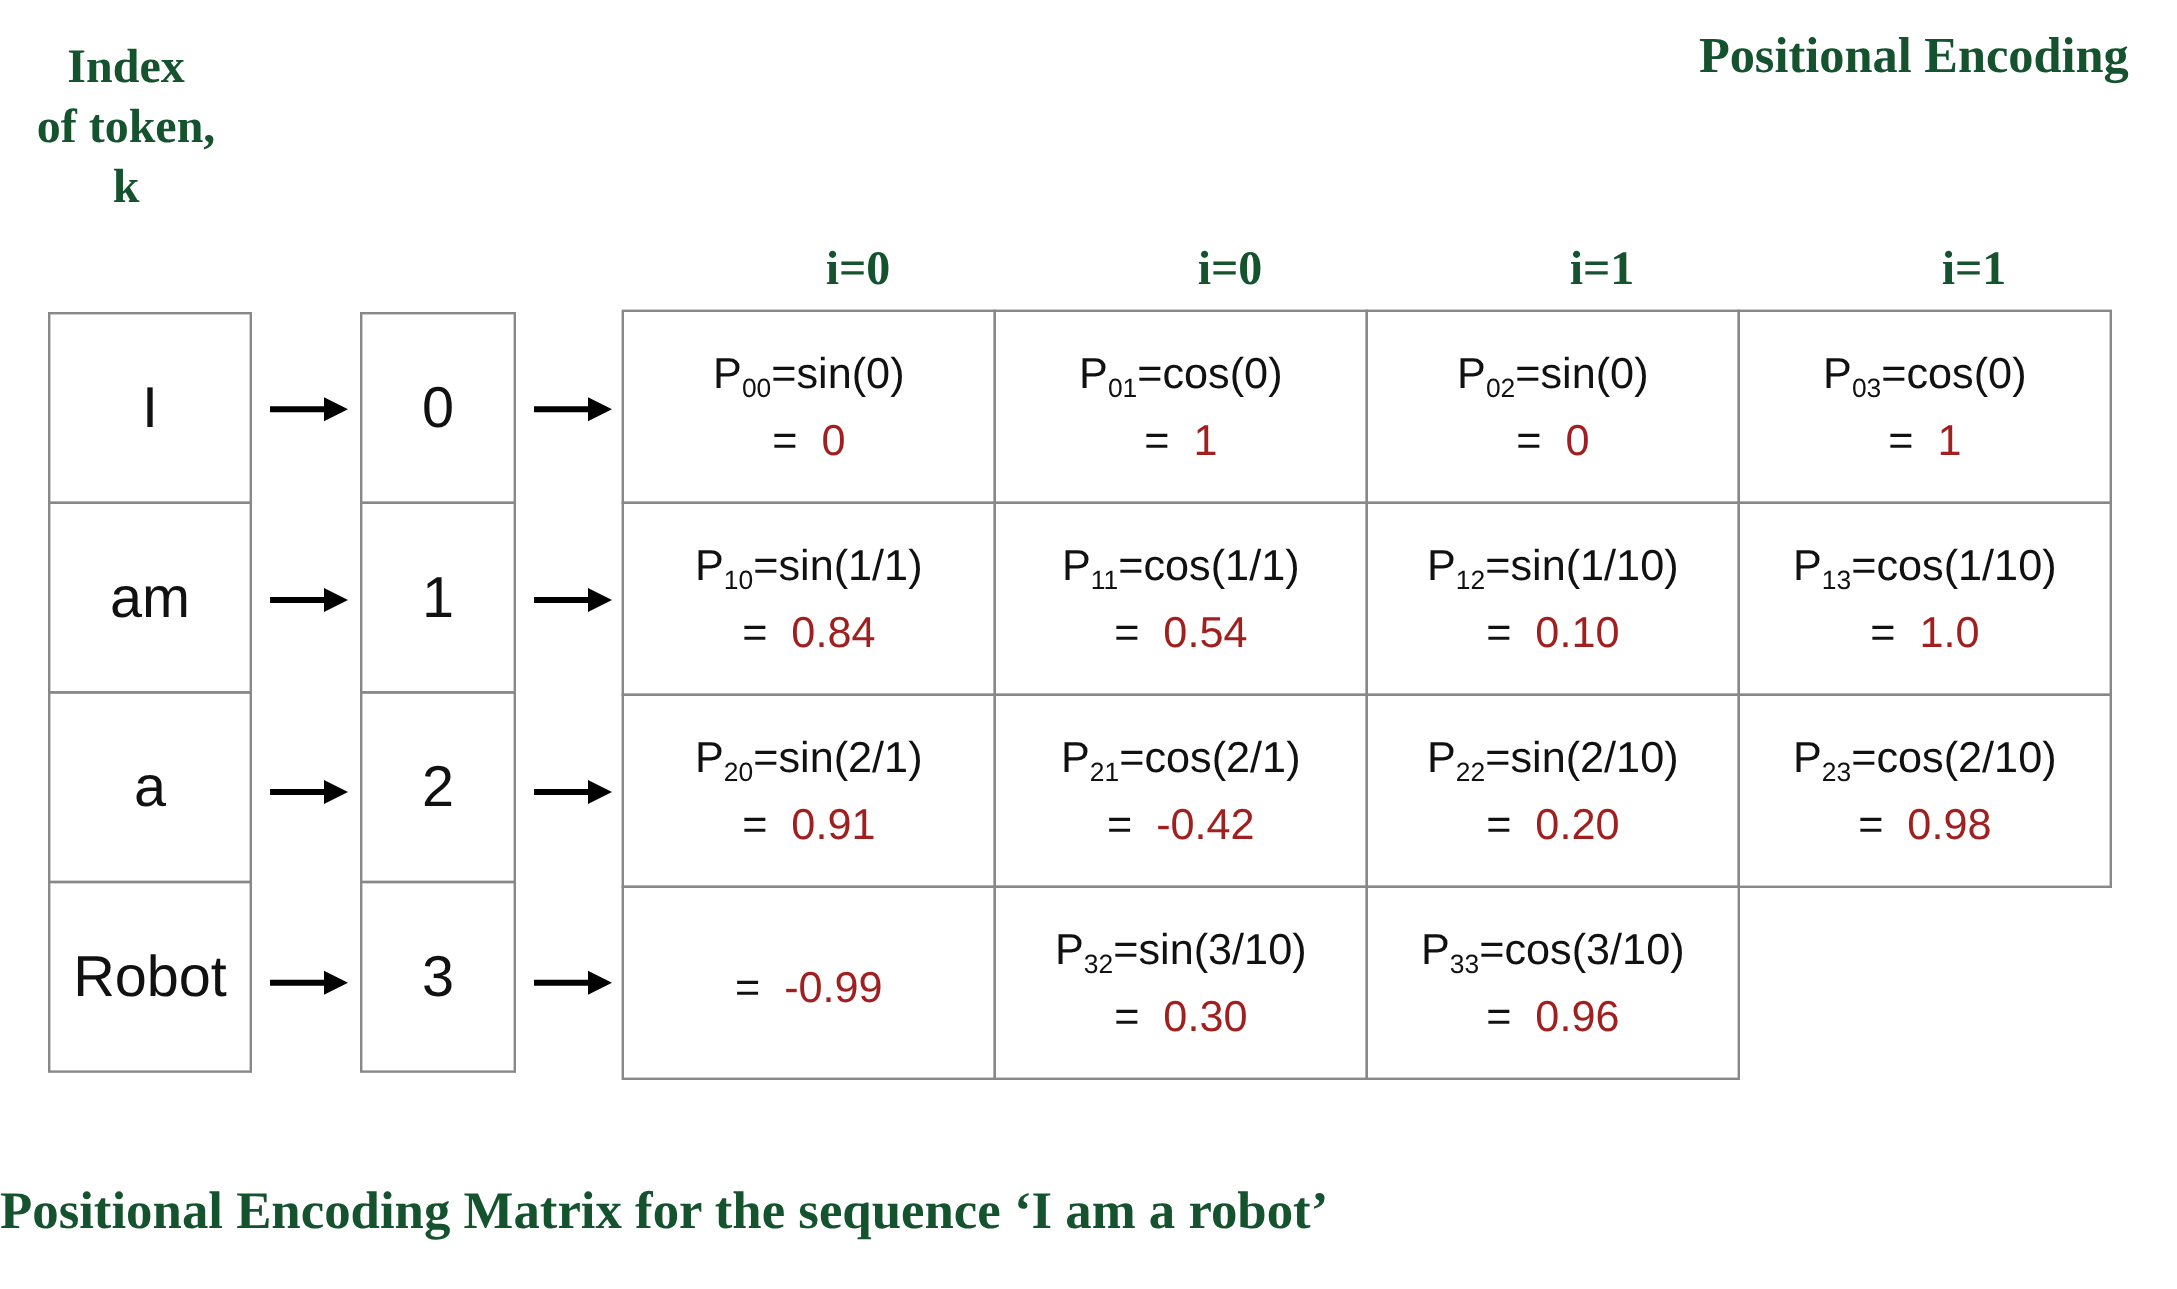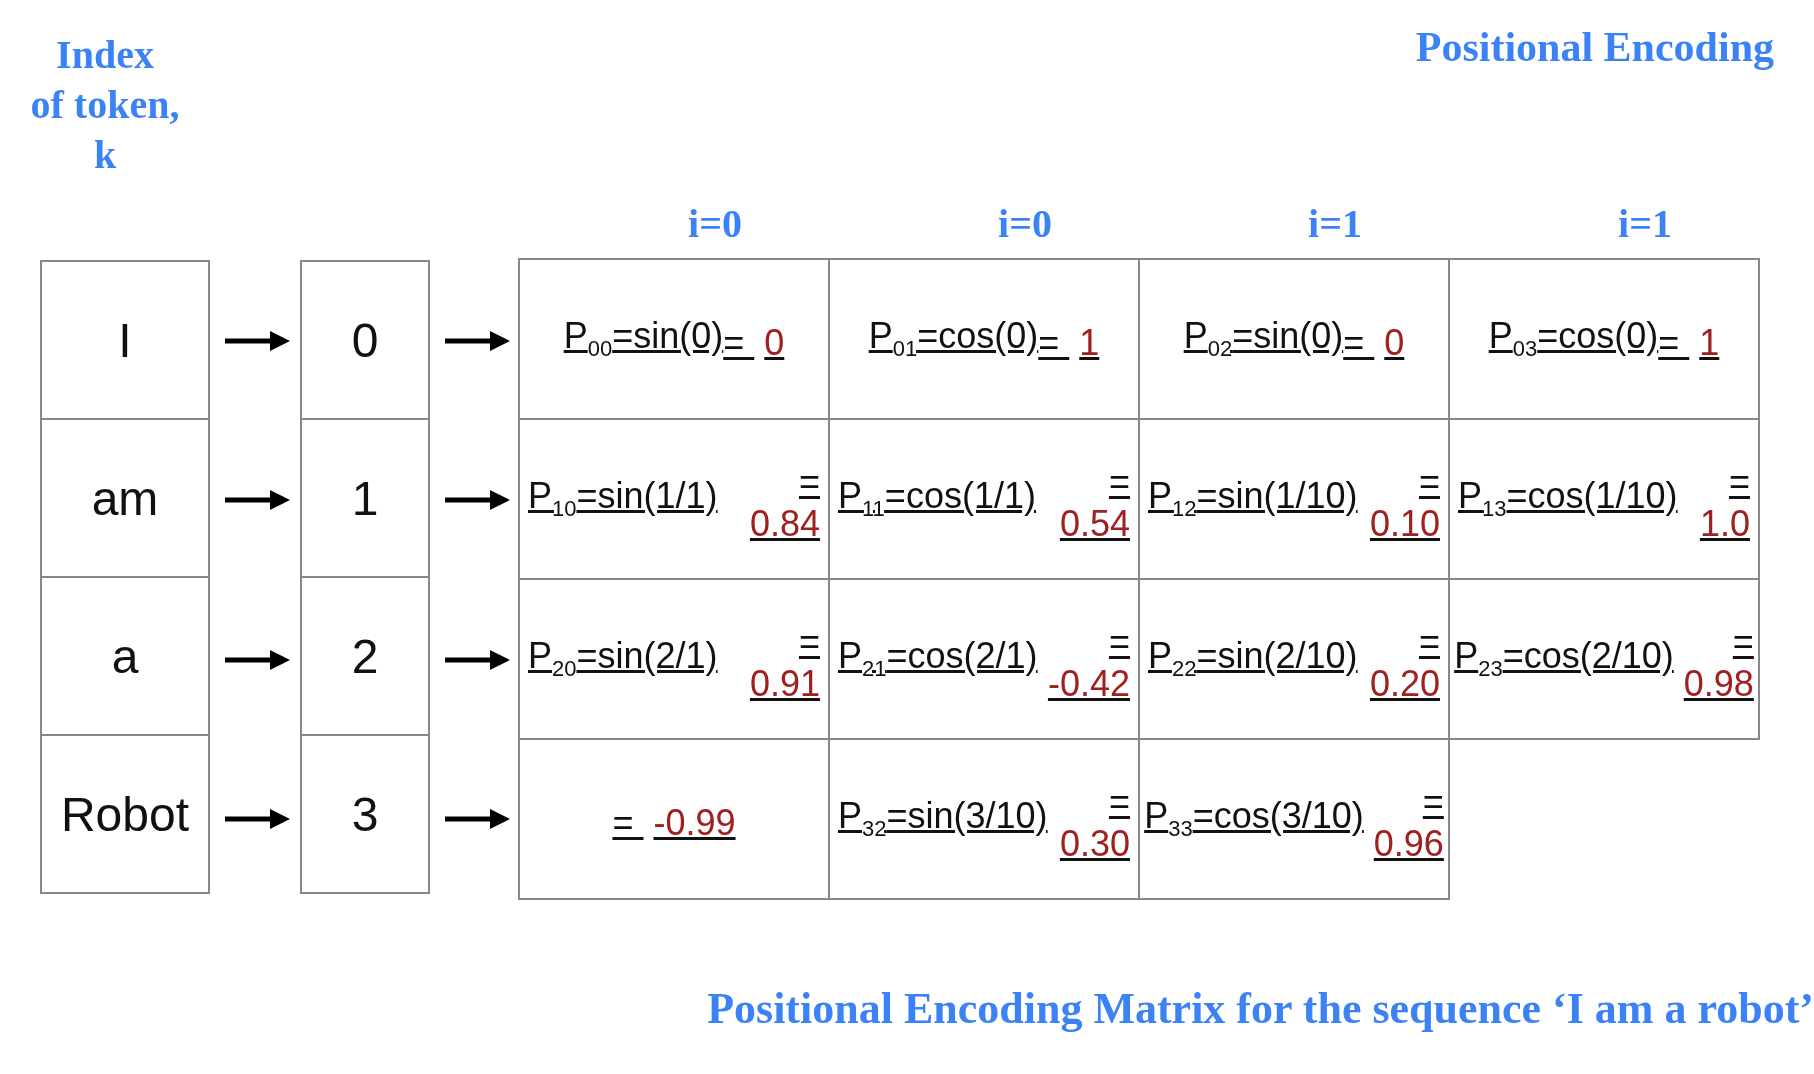--- a/index.html
+++ b/index.html
@@ -6,21 +6,21 @@
   body {
     background: #fff;
     font-family: Arial, Helvetica, sans-serif;
     width: 1814px;
     height: 1074px;
     position: relative;
     overflow: hidden;
   }
   .handwritten {
     font-family: "Segoe Script", "Bradley Hand", "Comic Sans MS", cursive;
-    color: #3b82f6;
+    color: #14532d;
     font-weight: 600;
   }
   .header-row {
     position: absolute;
     top: 20px; left: 0; right: 0;
     display: flex;
     align-items: flex-start;
   }
   .col-seq-header {
     width: 220px;
@@ -95,38 +95,37 @@
   .matrix {
     display: grid;
     grid-template-columns: repeat(4, 310px);
     grid-template-rows: repeat(4, 160px);
   }
   .mcell {
     border: 2px solid #888;
     margin-left: -2px;
     margin-top: -2px;
     display: flex;
-    flex-direction: row;
+    flex-direction: column;
     align-items: center;
     justify-content: center;
     font-size: 36px;
     color: #111;
     padding: 6px 8px;
-    text-align: right;
-    text-decoration: underline;
+    text-align: center;
   }
   .mcell .line1 { white-space: nowrap; }
   .mcell .line2 { margin-top: 8px; }
   .sub { font-size: 22px; vertical-align: sub; }
   .val { color: #a02020; padding-left: 10px; }
   .caption {
     position: absolute;
     bottom: 40px;
     left: 0; right: 0;
-    text-align: right;
+    text-align: left;
     font-size: 44px;
   }
 </style>
 </head>
 <body>
 
 <div class="header-row">
   <div class="col-idx-header handwritten">
     <div>Index</div>
     <div>of token,</div>

